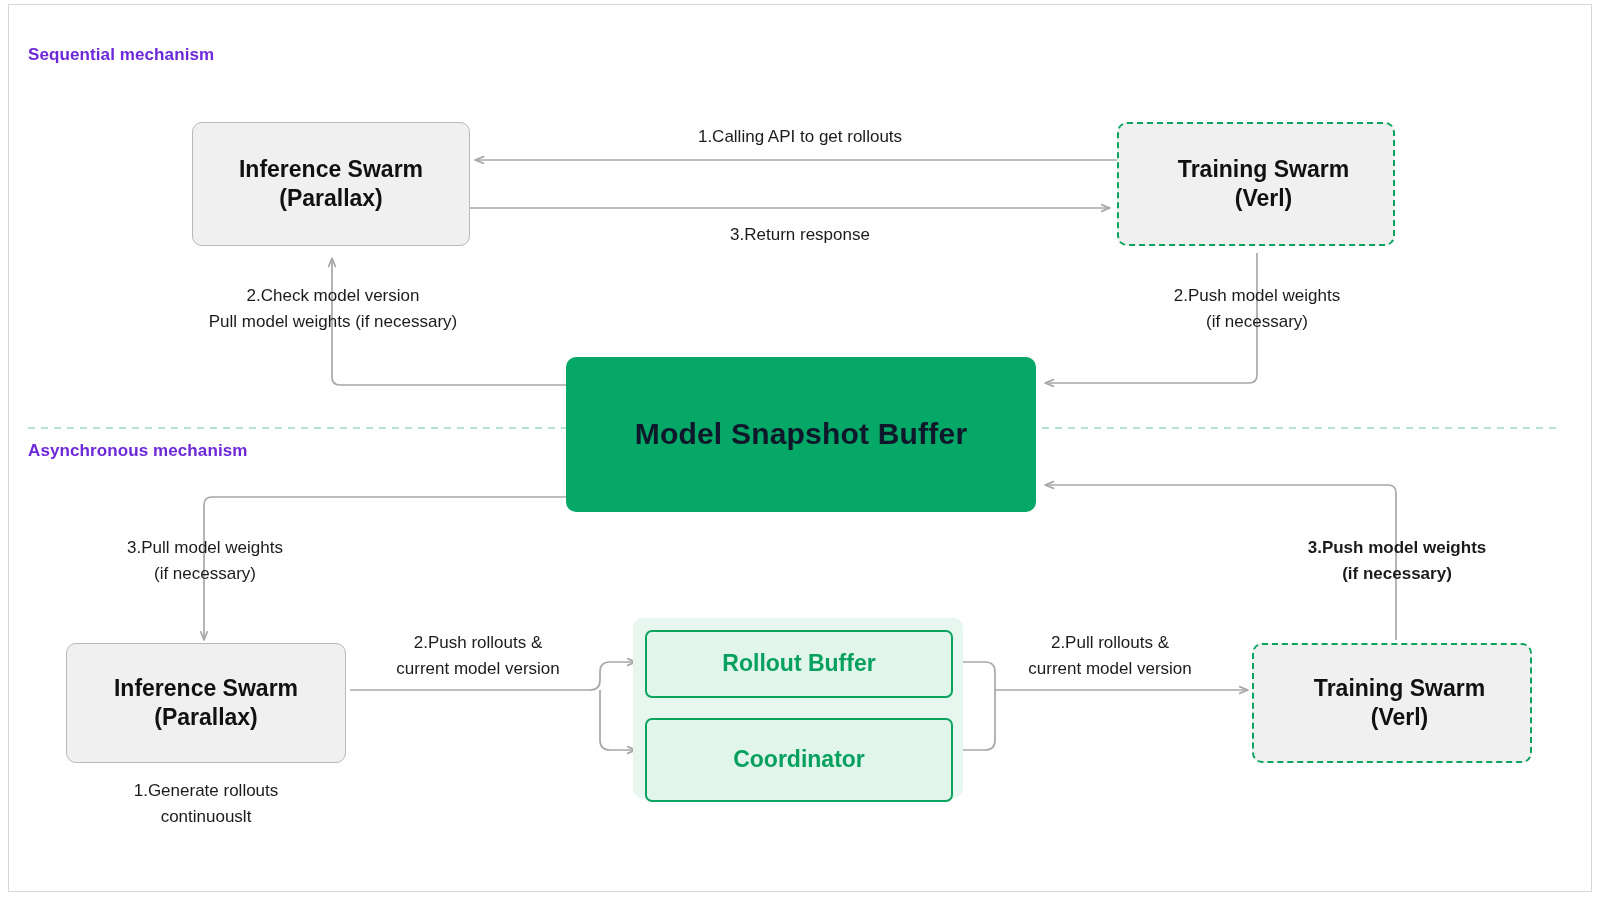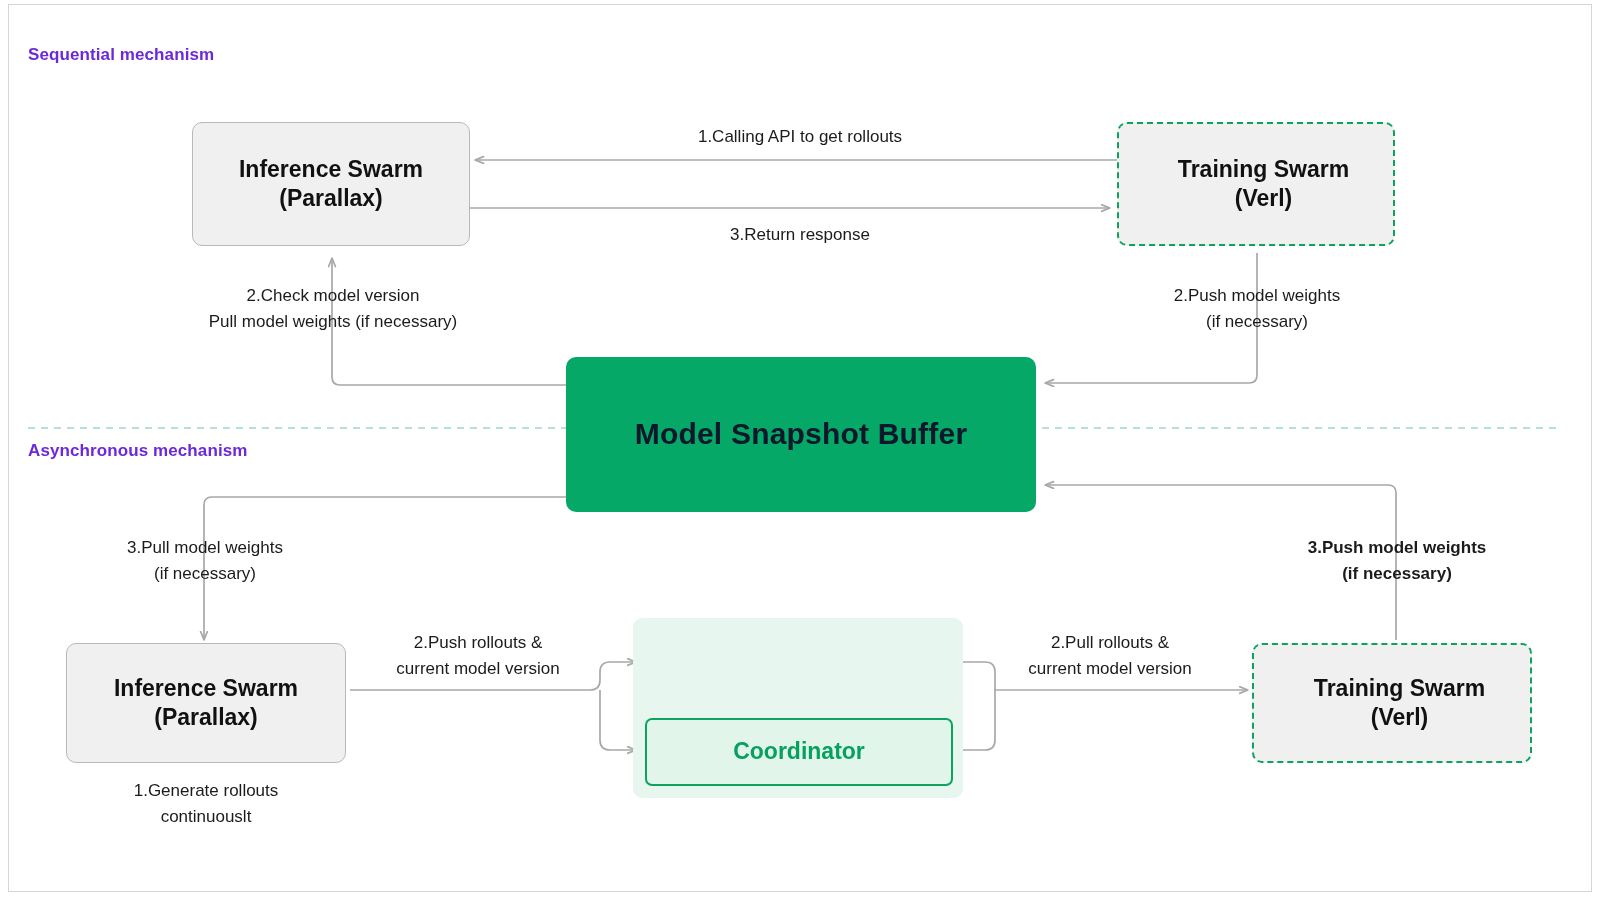--- a/index.html
+++ b/index.html
@@ -167,22 +167,25 @@
 
   <div class="node node-dashed-green" style="left:1252px; top:643px; width:280px; height:120px;">
     <div>
       <span class="node-line2">Training Swarm</span>
       <span class="node-line2">(Verl)</span>
     </div>
   </div>
 
   <div class="group-panel" style="left:633px; top:618px; width:330px; height:180px;"></div>
 
-
-  <div class="node node-lightgreen" style="left:645px; top:718px; width:308px; height:68px;">
+  <div class="node node-lightgreen" style="left:645px; top:630px; width:308px; height:68px;">
+    <span>Rollout Buffer</span>
+  </div>
+
+  <div class="node node-lightgreen" style="left:645px; top:718px; width:308px; height:84px;">
     <span>Coordinator</span>
   </div>
 
   <div class="edge-label" style="left:620px; top:124px; width:360px;">1.Calling API to get rollouts</div>
 
   <div class="edge-label" style="left:620px; top:222px; width:360px;">3.Return response</div>
 
   <div class="edge-label" style="left:150px; top:283px; width:366px;">2.Check model version
 Pull model weights (if necessary)</div>
 

